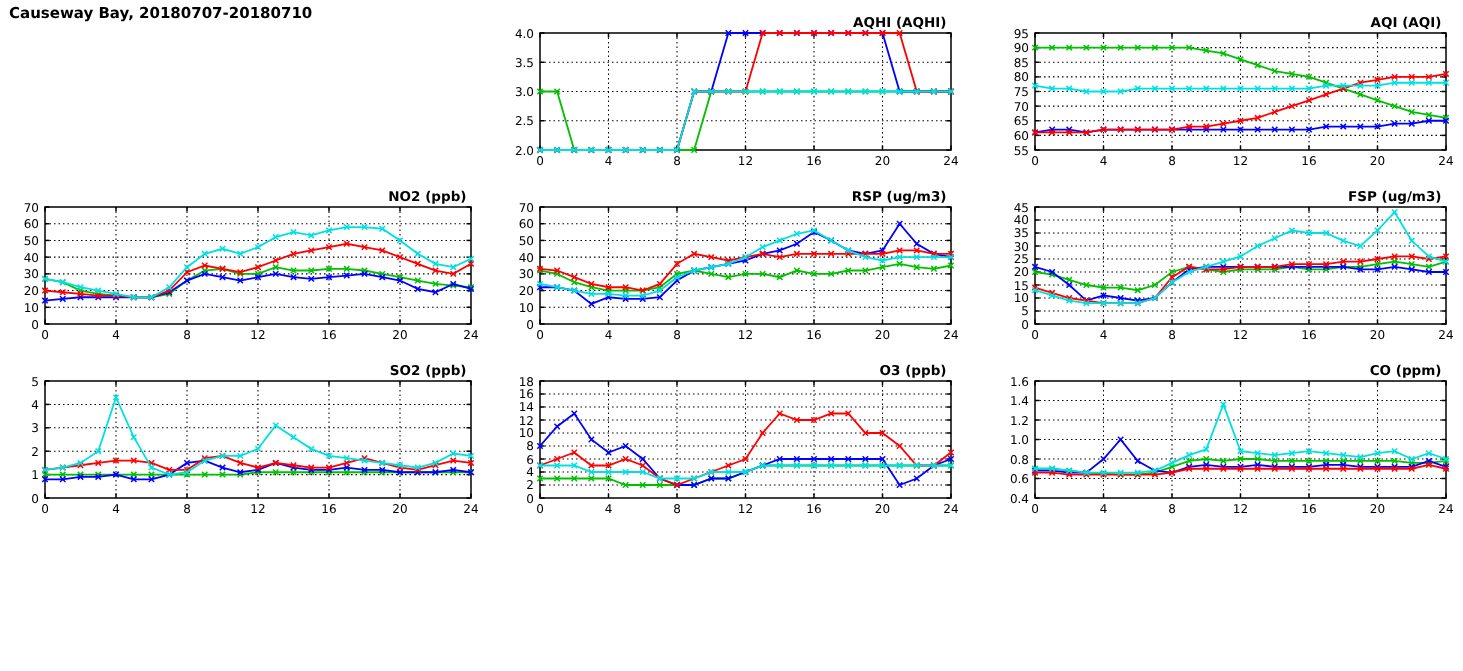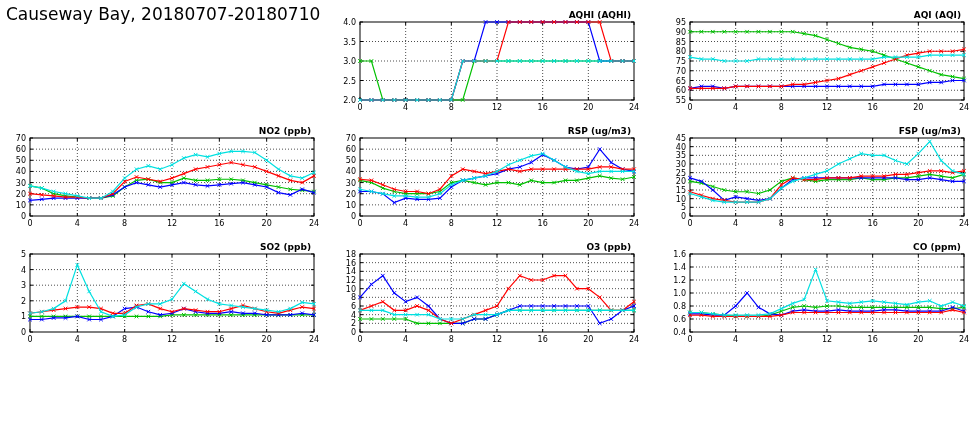--- a/index.html
+++ b/index.html
@@ -11,22 +11,22 @@
     width: 975px;
     height: 447px;
     font-family: "DejaVu Sans", sans-serif;
     position: relative;
     overflow: hidden;
   }
   #page-title {
     position: absolute;
     left: 6px;
     top: 4px;
-    font-size: 17px;
-    font-weight: normal;
+    font-size: 10px;
+    font-weight: bold;
     color: #000;
     letter-spacing: 0px;
     white-space: nowrap;
   }
   .panel {
     position: absolute;
   }
   .panel svg {
     display: block;
   }

